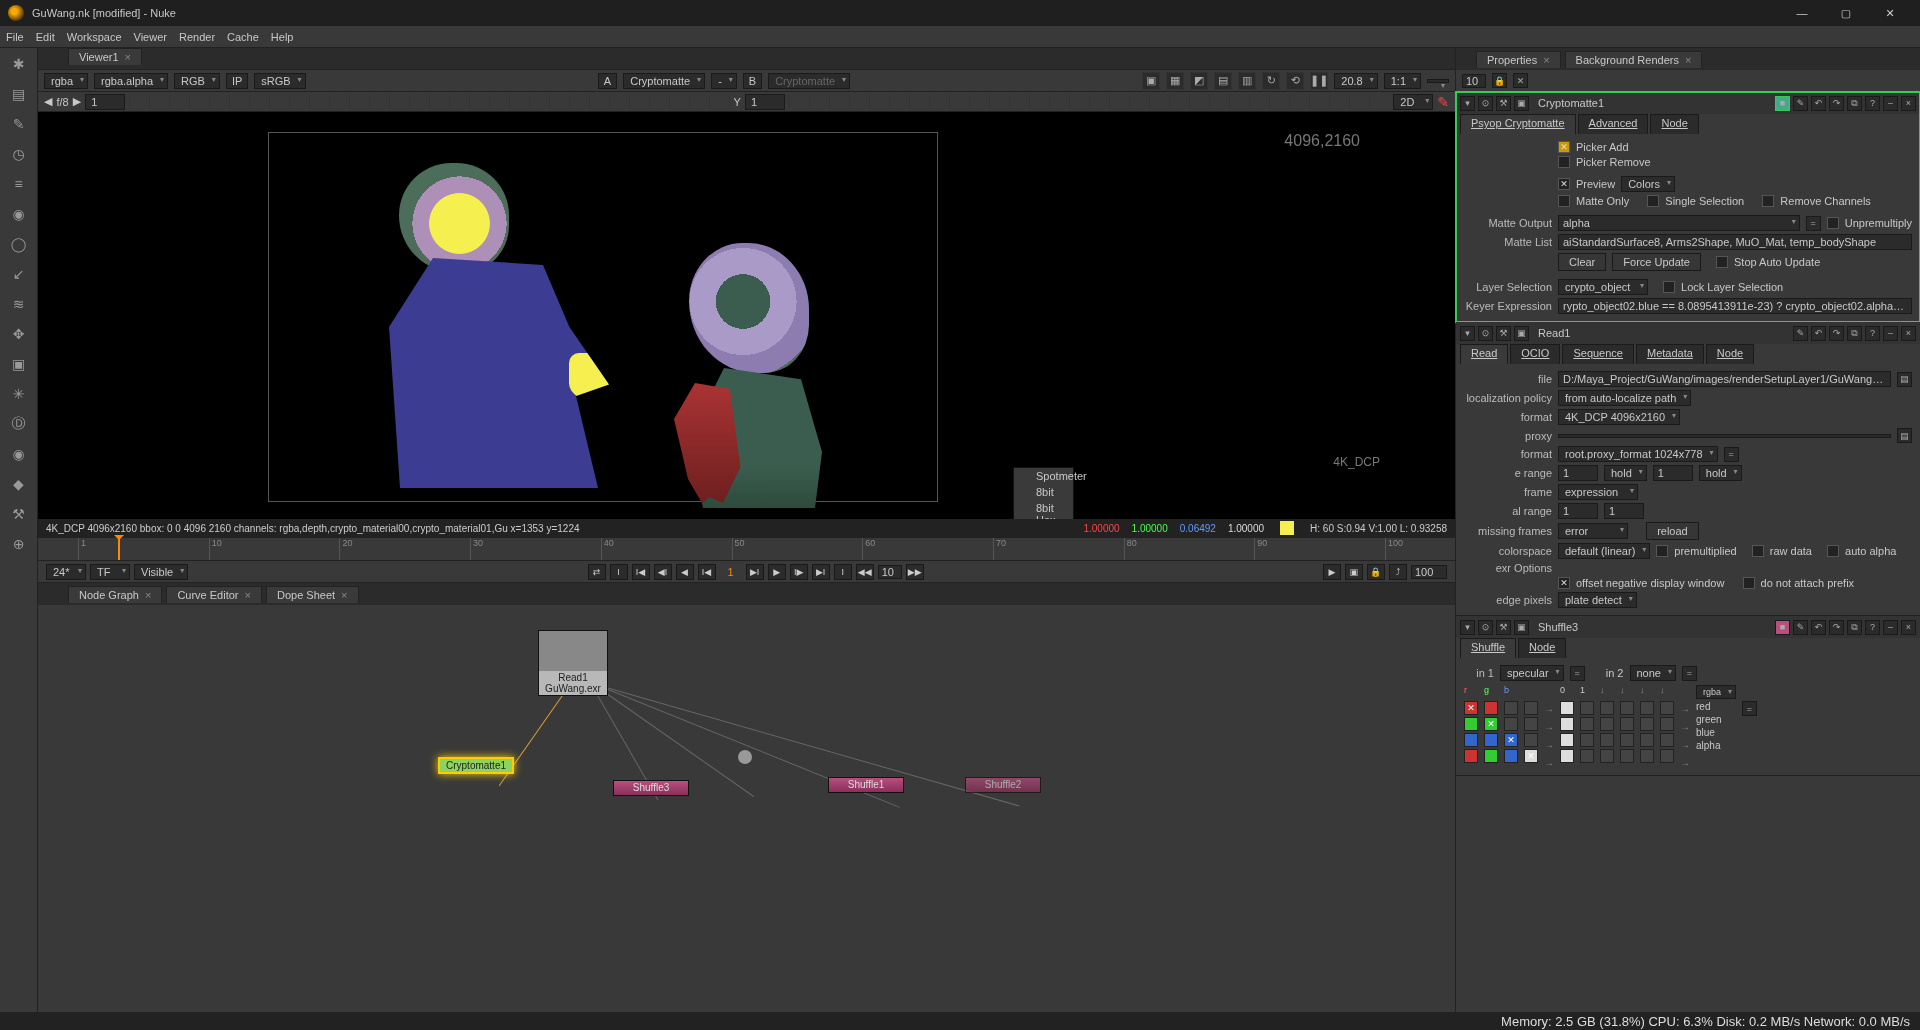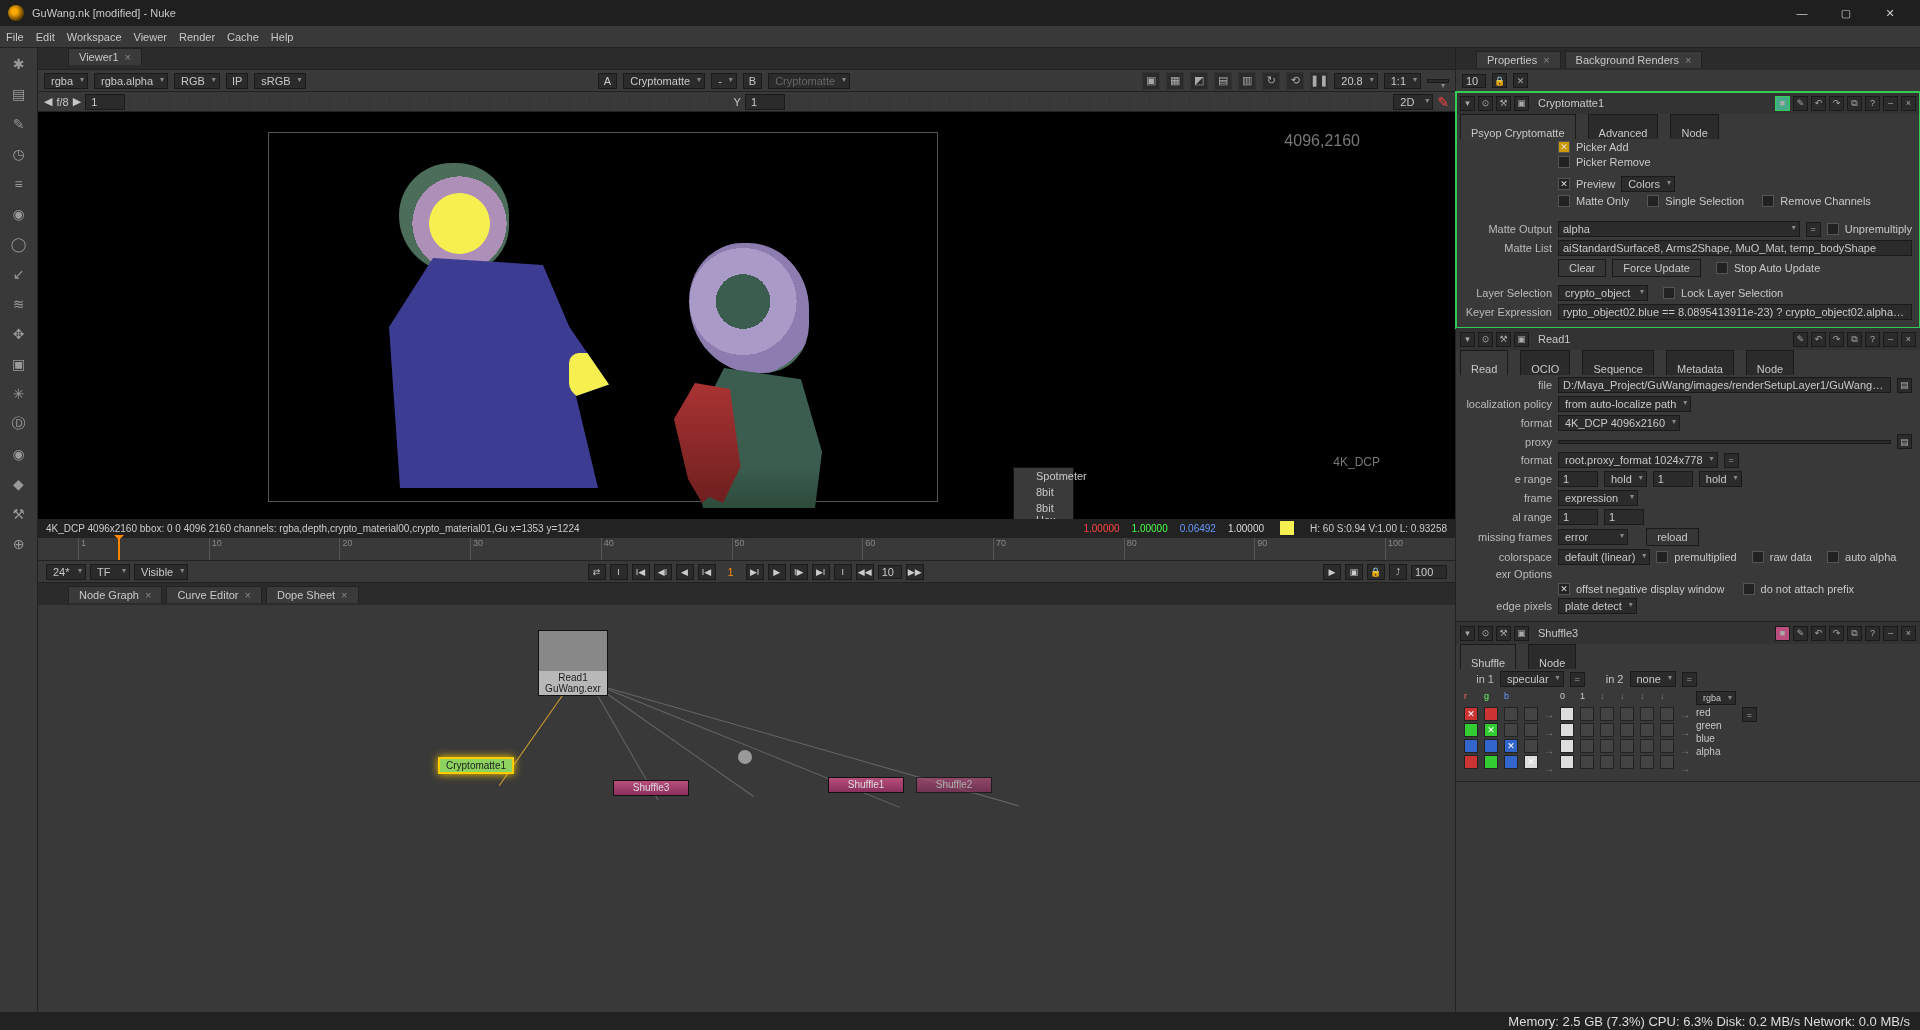--- a/index.html
+++ b/index.html
@@ -63,21 +63,21 @@
 .right { width: 465px; background: #393939; border-left: 1px solid #222; display:flex; flex-direction:column;}
 .right-tabs { height:22px; background:#2b2b2b; display:flex; align-items:center; padding-left:20px;}
 .right-header { height:22px; display:flex; align-items:center; gap:6px; padding:0 6px; border-bottom:1px solid #222;}
 .num-sm { width:24px; background:#2b2b2b; border:1px solid #1a1a1a; padding:0 3px;}
 .panel { border-bottom:1px solid #222; }
 .panel-header { height:22px; display:flex; align-items:center; padding:0 4px; gap:3px; background:#333;}
 .panel-header .name { flex:1; padding-left:6px;}
 .mini { width:15px; height:15px; background:#2b2b2b; border:1px solid #1a1a1a; display:flex;align-items:center;justify-content:center;font-size:9px;color:#aaa;}
 .mini.g { background:#4a8; border-color:#3c5;}
 .panel-tabs { height:20px; display:flex; padding:0 4px;}
-.ptab{ padding:12px 10px; background:#2b2b2b; border:1px solid #1a1a1a; border-bottom:none; margin-right:12px;}
+.ptab{ padding:2px 10px; background:#2b2b2b; border:1px solid #1a1a1a; border-bottom:none; margin-right:2px;text-decoration:underline;}
 .ptab.active{ background:#3a3a3a;}
 .panel-body { padding:4px 8px; font-size:11px;}
 .row { display:flex; align-items:center; gap:6px; margin:3px 0; }
 .row .lbl { text-align:right; width:88px; color:#bbb;}
 .cb { width:12px; height:12px; background:#222; border:1px solid #555; display:inline-flex;align-items:center;justify-content:center;font-size:9px;color:#ddd;}
 .cb.chk::after{content:"✕"; color:#ddd;}
 .field { background:#2b2b2b; border:1px solid #1a1a1a; padding:1px 4px; flex:1; white-space:nowrap; overflow:hidden; text-overflow:ellipsis;}
 .btn { background:#363636; border:1px solid #1a1a1a; padding:2px 10px;}
 .panel.crypto { outline:2px solid #3c5; outline-offset:-1px;}
 
@@ -291,21 +291,21 @@
         <div class="thumb"></div>
         <div class="lbl">
           <div>Read1</div>
           <div>GuWang.exr</div>
         </div>
       </div>
       <div class="node node-crypto">Cryptomatte1</div>
       <div style="position:absolute;left:700px;top:145px;width:14px;height:14px;border-radius:50%;background:#999;"></div>
       <div class="node node-shuffle" style="left:575px;top:175px">Shuffle3</div>
       <div class="node node-shuffle" style="left:790px;top:172px">Shuffle1</div>
-      <div class="node node-shuffle" style="left:878px;top:172px;opacity:.7">Shuffle2</div>
+      <div class="node node-shuffle" style="left:927px;top:172px;opacity:.7">Shuffle2</div>
     </div>
   </div>
 
   <div class="right">
     <div class="right-tabs">
       <div class="tab">
           <span>Properties</span>
           <span class="x">×</span>
         </div>
       <div class="tab">
@@ -351,21 +351,21 @@
             <span class="cb"></span>
             <span>Picker Remove</span>
           </div>
         <div class="row" style="margin-top:8px">
             <span class="lbl"></span>
             <span class="cb chk"></span>
             <span>Preview</span>
             <span class="dd">Colors</span>
           </div>
         <div class="row"><span class="lbl"></span><span class="cb"></span><span>Matte Only</span>&nbsp;&nbsp;<span class="cb"></span><span>Single Selection</span>&nbsp;&nbsp;<span class="cb"></span><span>Remove Channels</span></div>
-        <div class="row" style="margin-top:14px">
+        <div class="row" style="margin-top:8px">
             <span class="lbl">Matte Output</span>
             <span class="dd field">alpha</span>
             <span class="mini">=</span>
             <span class="cb"></span>
             <span>Unpremultiply</span>
           </div>
         <div class="row">
             <span class="lbl">Matte List</span>
             <span class="field">aiStandardSurface8, Arms2Shape, MuO_Mat, temp_bodyShape</span>
           </div>
@@ -578,14 +578,14 @@
               <span class="mini">=</span>
             </div>
         </div>
       </div>
     </div>
 
   </div>
 </div>
 
 <div class="statusbar">
-  <span>Memory: 2.5 GB (7.3%) CPU: 6.3% Disk: 0.2 MB/s Network: 0.0 MB/s</span>
+  <span>Memory: 2.5 GB (31.8%) CPU: 6.3% Disk: 0.2 MB/s Network: 0.0 MB/s</span>
 </div>
 
 </body></html>

